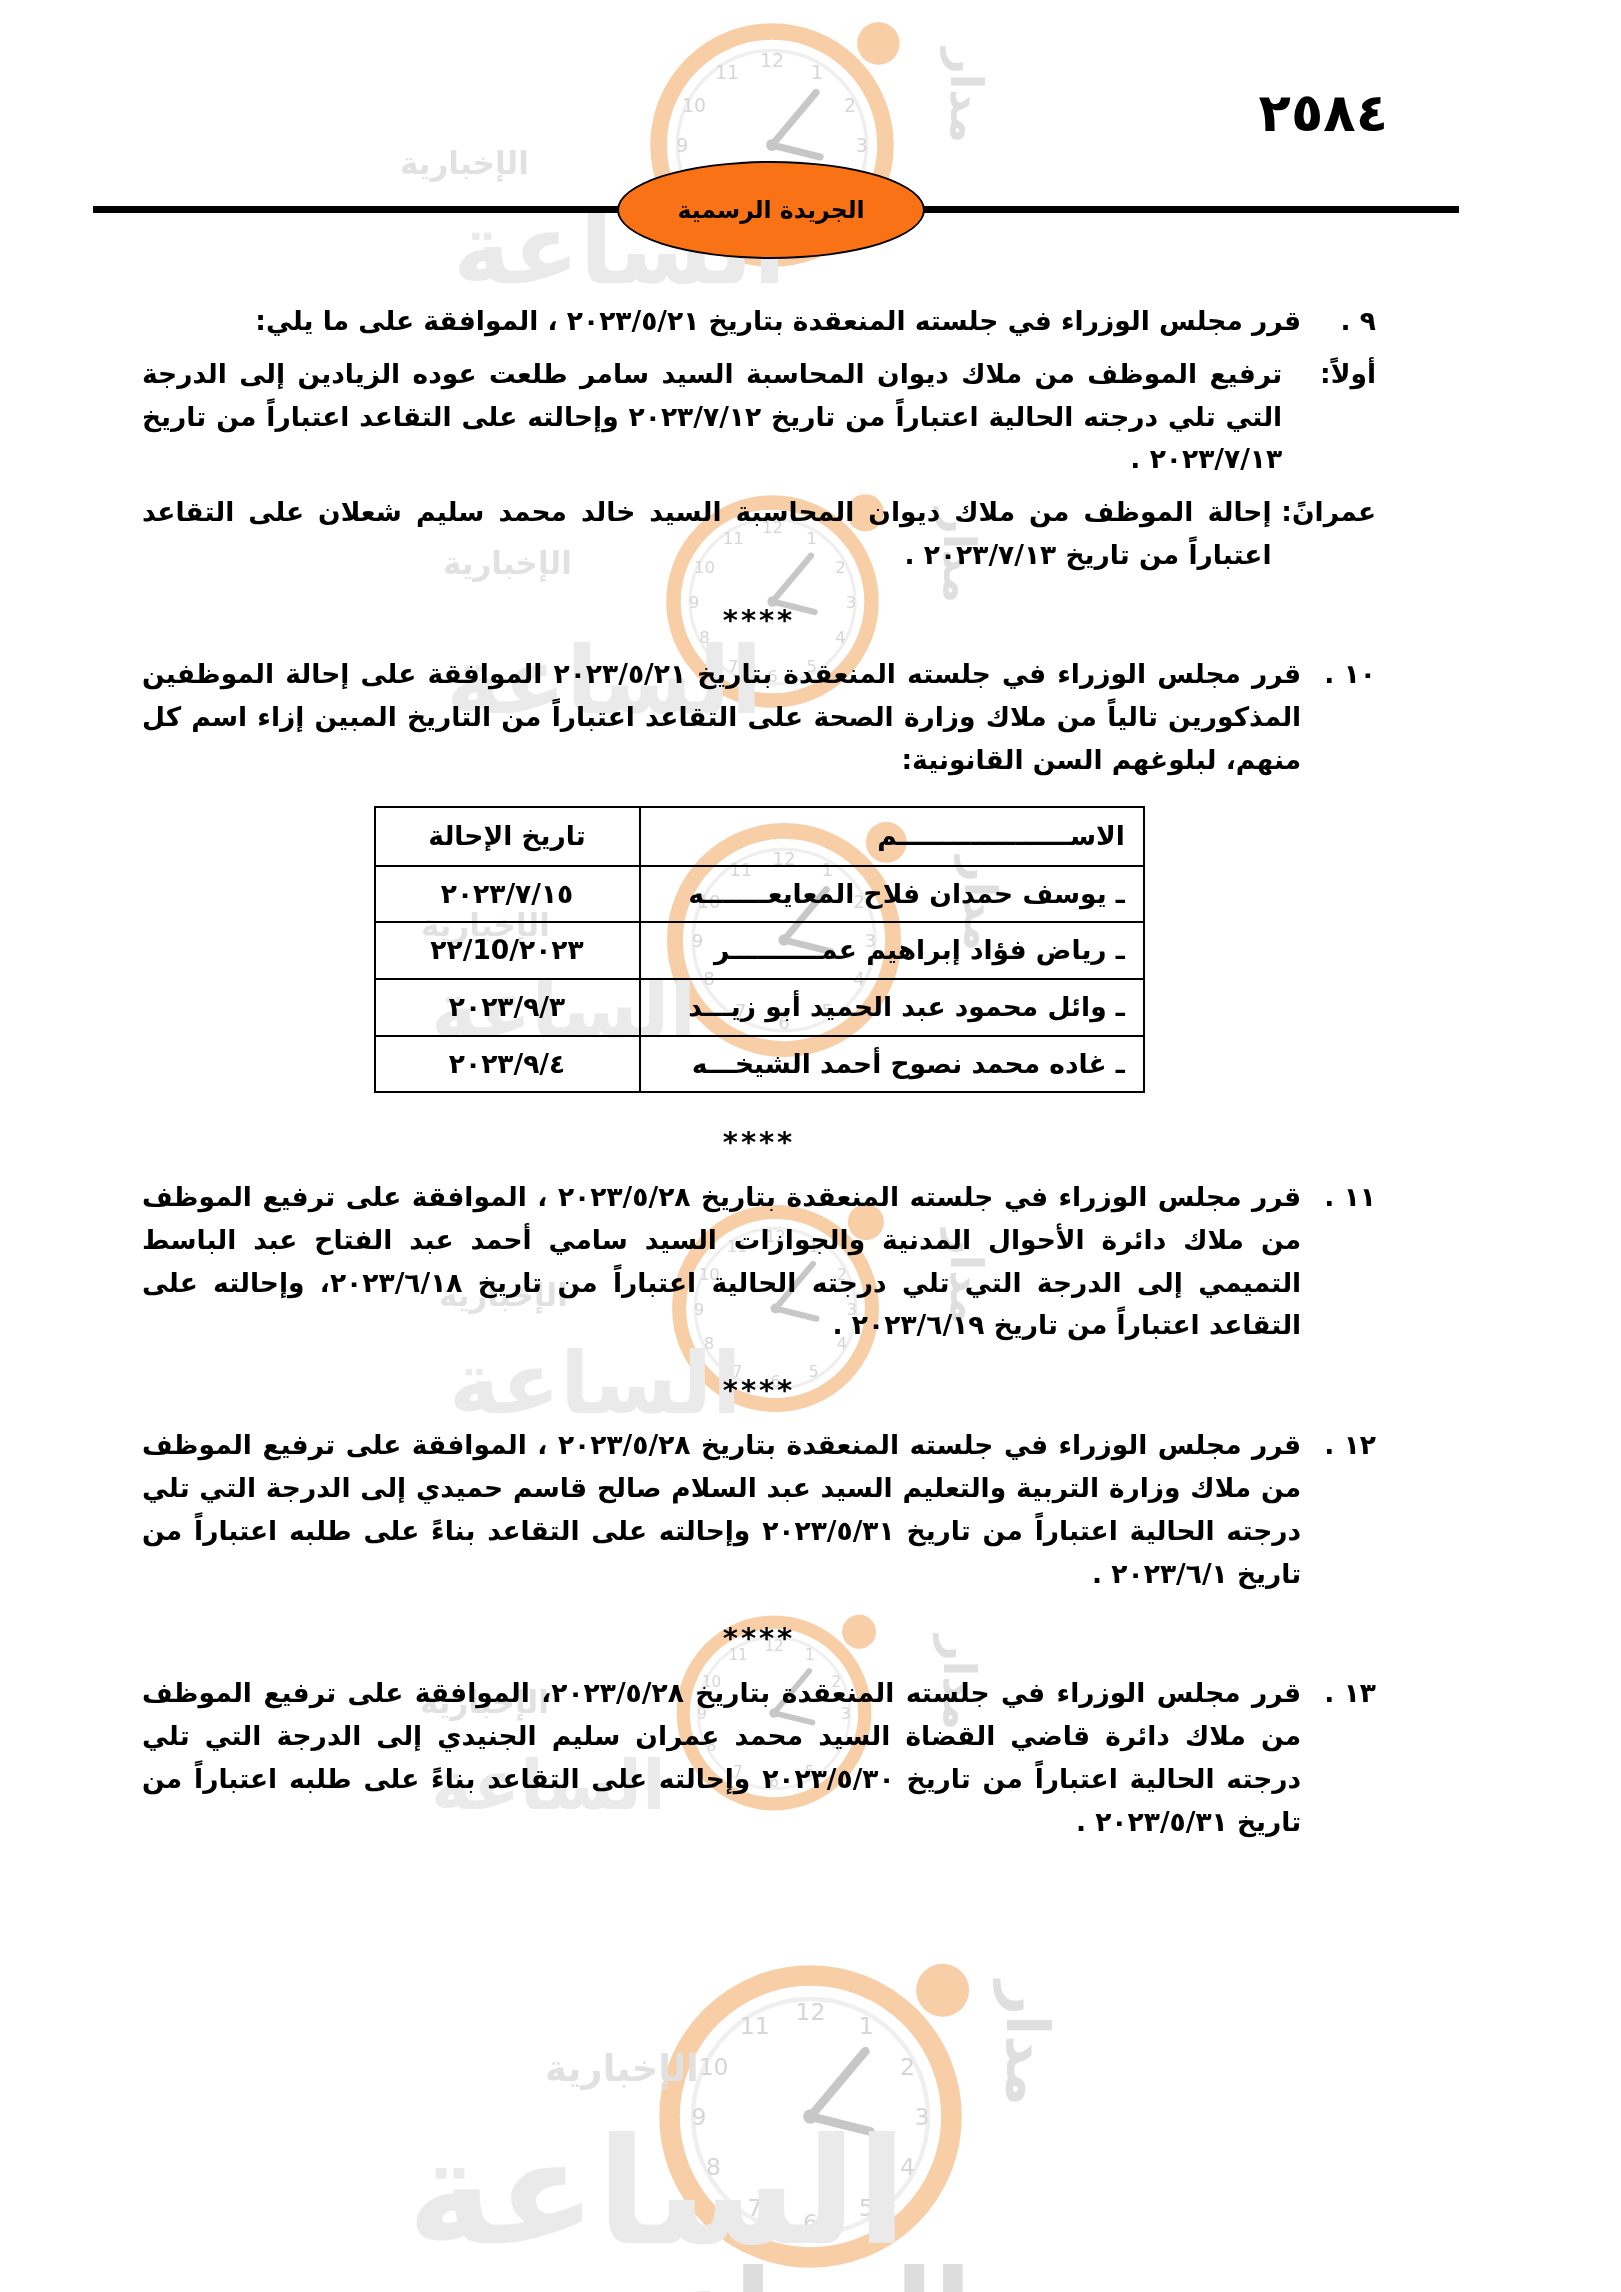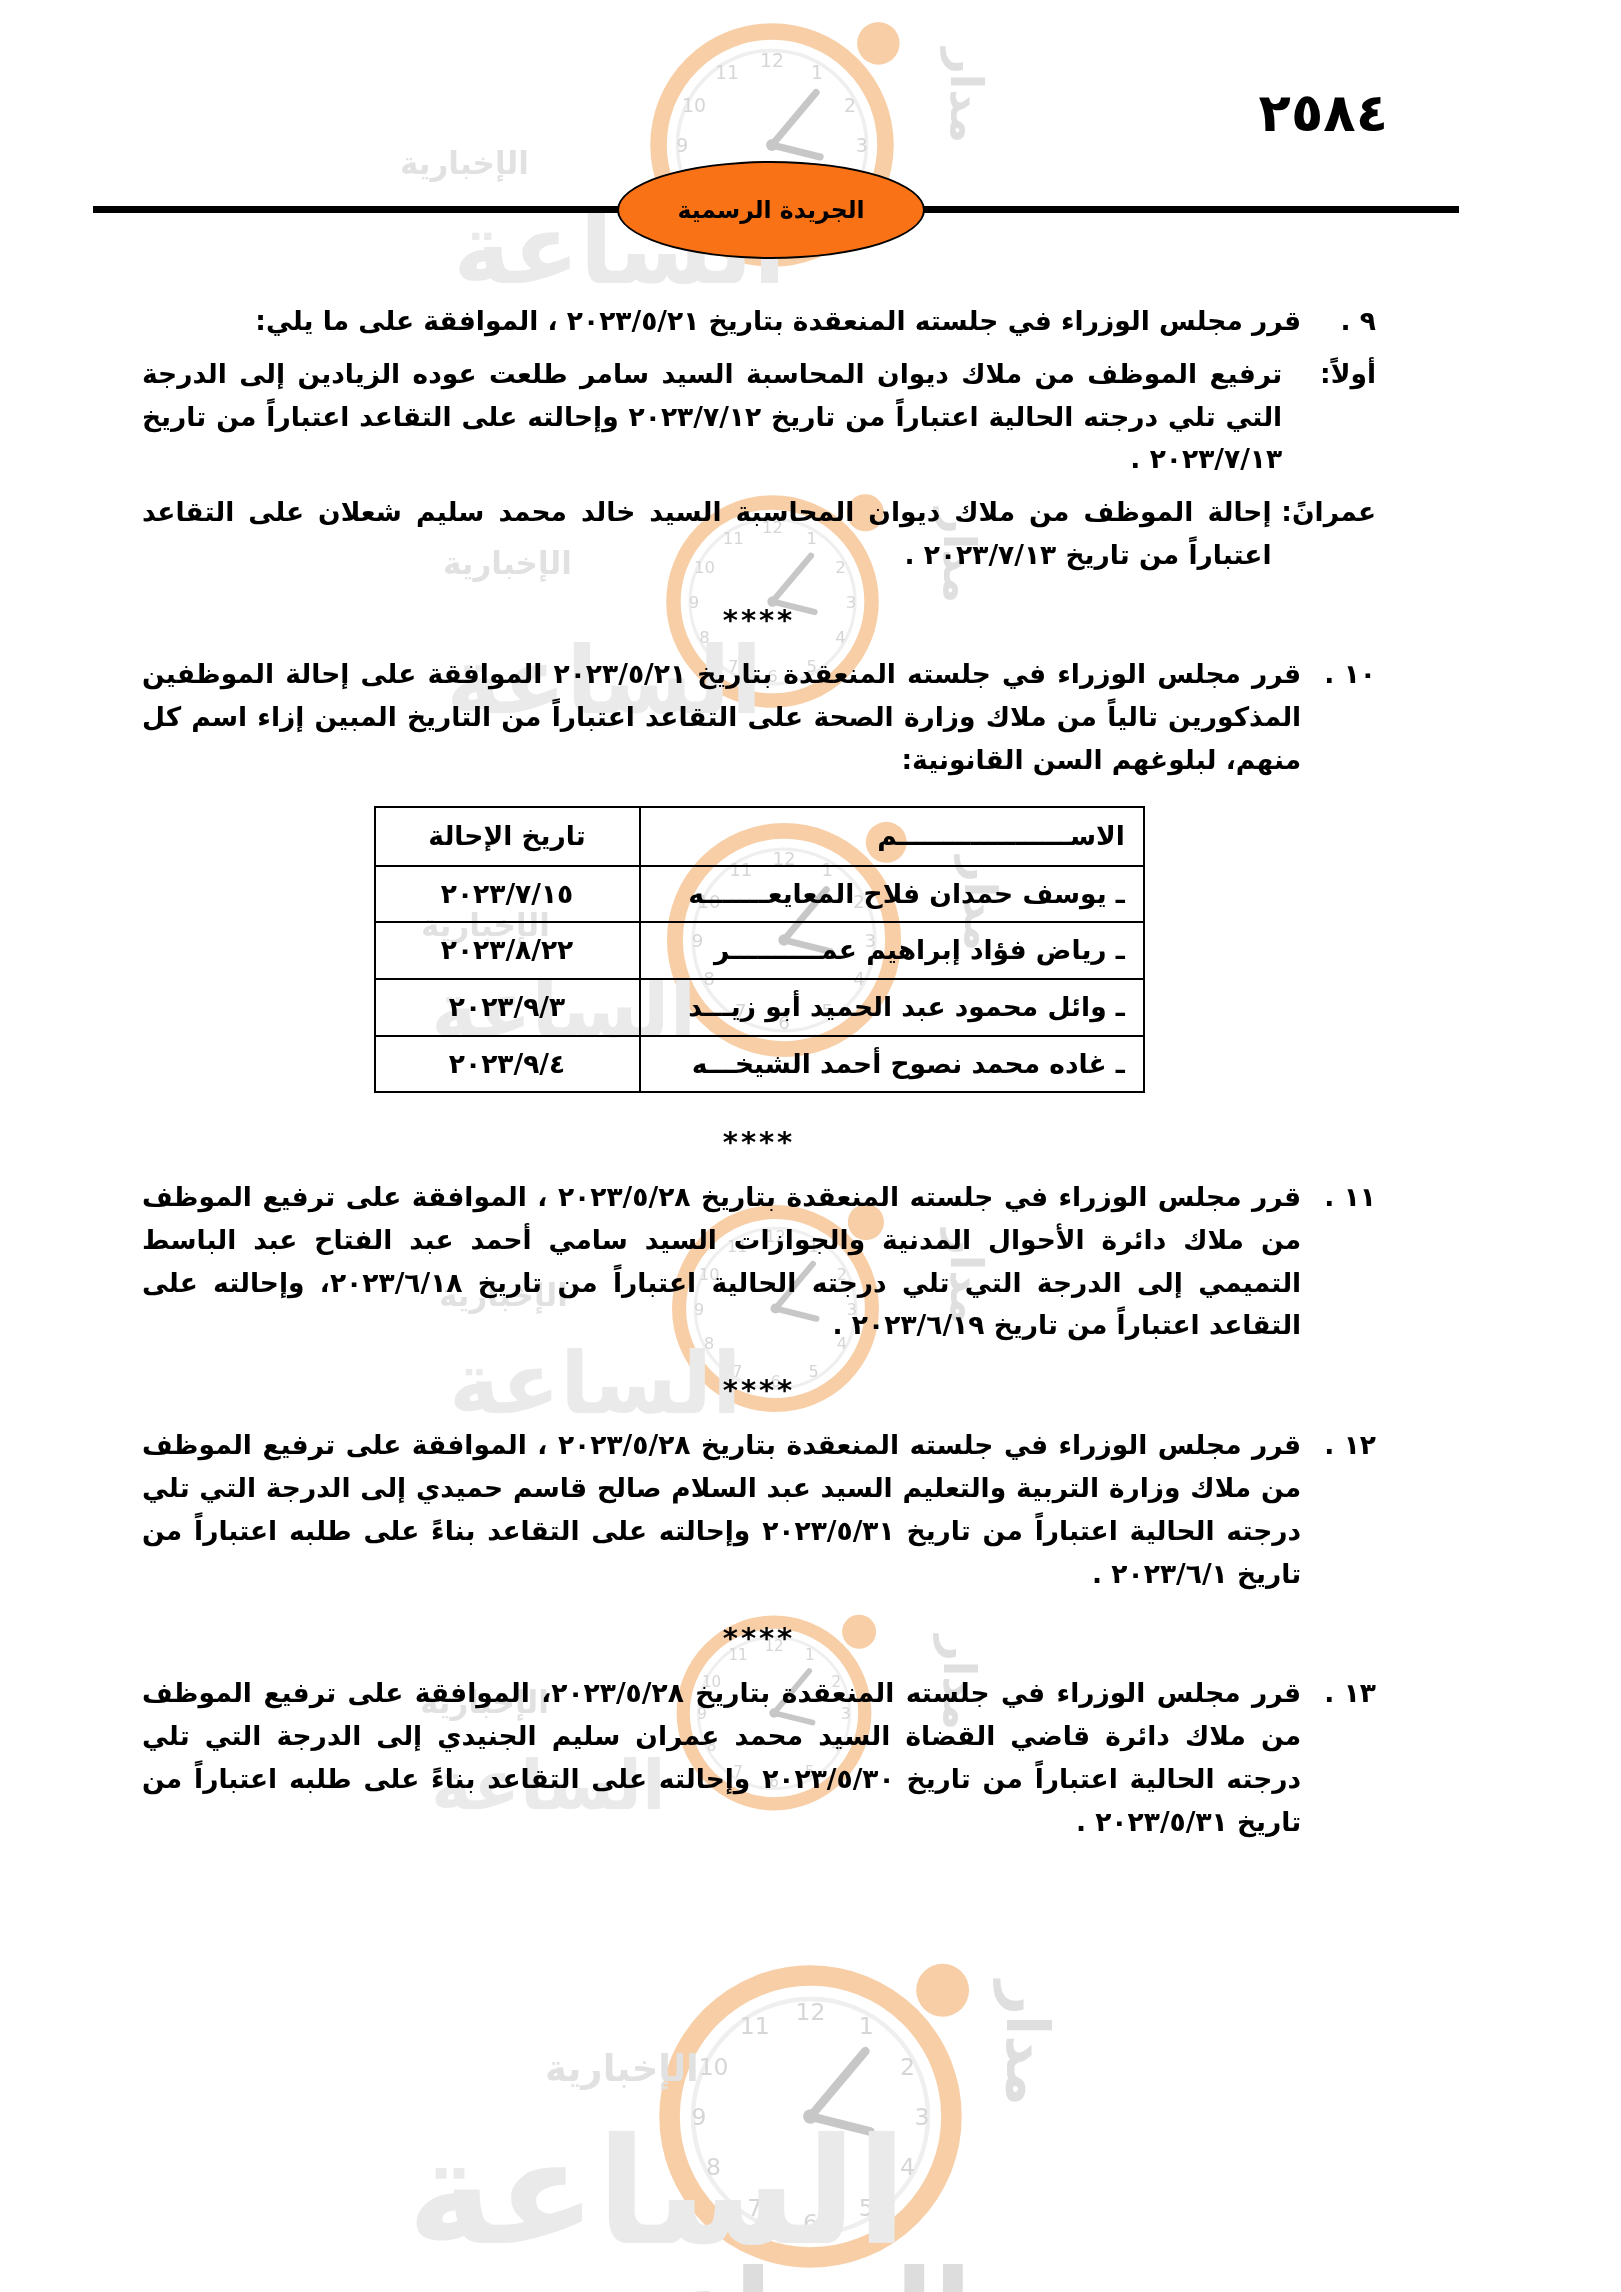--- a/index.html
+++ b/index.html
@@ -159,21 +159,21 @@
             <th class="date-col">تاريخ الإحالة</th>
           </tr>
         </thead>
         <tbody>
           <tr>
             <td class="name-cell">ـ يوسف حمدان فلاح المعايعـــــــه</td>
             <td class="date-cell">٢٠٢٣/٧/١٥</td>
           </tr>
           <tr>
             <td class="name-cell">ـ رياض فؤاد إبراهيم عمــــــــــر</td>
-            <td class="date-cell">٢٠٢٣/٨/٢٢</td>
+            <td class="date-cell">٢٠٢٣/10/٢٢</td>
           </tr>
           <tr>
             <td class="name-cell">ـ وائل محمود عبد الحميد أبو زيـــد</td>
             <td class="date-cell">٢٠٢٣/٩/٣</td>
           </tr>
           <tr>
             <td class="name-cell">ـ غاده محمد نصوح أحمد الشيخـــه</td>
             <td class="date-cell">٢٠٢٣/٩/٤</td>
           </tr>
         </tbody>

